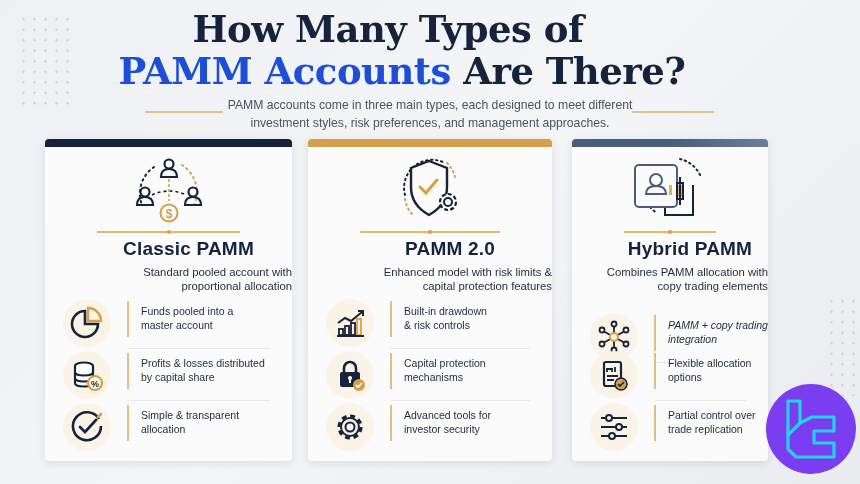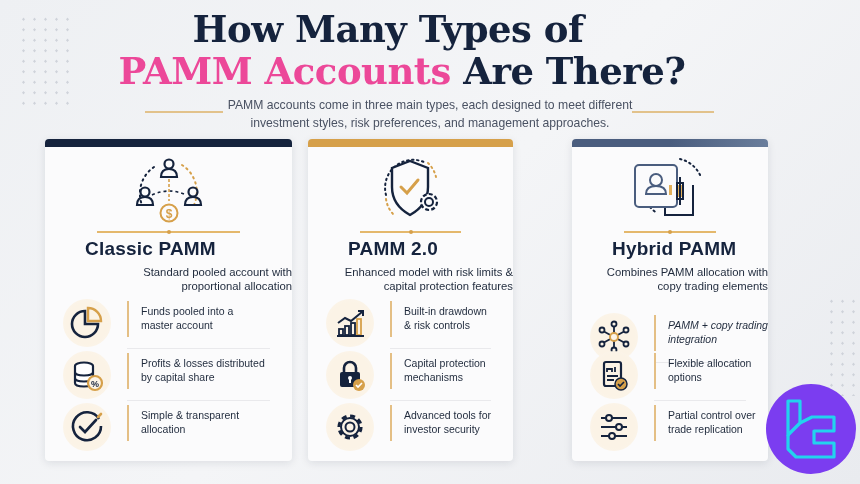--- a/index.html
+++ b/index.html
@@ -22,21 +22,21 @@
   .title {
     position: absolute; left: 0; top: 8px; width: 776px;
     text-align: center;
     font-family: "DejaVu Serif", serif;
     font-weight: bold;
     font-size: 37px;
     line-height: 42px;
     color: #15233d;
     letter-spacing: -0.5px;
   }
-  .title .gold { color: #ec4899; margin-left: 28px; }
+  .title .gold { color: #1d4ed8; margin-left: 28px; }
   .subtitle {
     position: absolute; left: 0; top: 96px; width: 860px;
     text-align: center;
     font-size: 12.2px; line-height: 18px;
     color: #4a5263;
   }
   .rule {
     position: absolute; top: 111px; height: 1.5px; background: #e2c28b;
   }
   .card {
@@ -52,21 +52,21 @@
     width: 90px; height: 68px;
   }
   .card-rule {
     position: absolute; top: 92px; left: 52px; right: 52px; height: 1.5px; background: #e4b86c;
   }
   .card-rule::after {
     content: ""; position: absolute; left: 50%; top: -1.5px; width: 4px; height: 4px; border-radius: 50%; background: #d6a04a; transform: translateX(-50%);
   }
   .card-title {
     position: absolute; top: 99px; left: 0; width: 100%;
-    font-weight: bold; font-size: 19px; color: #15233d;
+    text-align: center; font-weight: bold; font-size: 19px; color: #15233d;
     letter-spacing: 0.2px;
     padding-left: 40px;
   }
   .card-desc {
     position: absolute; top: 126px; left: 0; width: 100%;
     text-align: right; font-size: 11.3px; line-height: 14px; color: #1f2a3c;
   }
   .feat {
     position: absolute; left: 0; width: 100%; height: 52px;
   }
@@ -181,21 +181,21 @@
         </svg>
     </div>
     <div class="vbar"></div>
     <div class="txt">
         <div>Simple &amp; transparent</div>
         <div>allocation</div>
       </div>
   </div>
 </div>
 
-<div class="card" style="left:308px; width:205px;">
+<div class="card" style="left:308px; width:244px;">
   <div class="bar" style="background:#d6a04a;"></div>
   <div class="card-icon">
     <svg width="90" height="68" viewBox="0 0 90 68">
       <path d="M20 40 A28 28 0 0 1 60 8" fill="none" stroke="#15233d" stroke-width="2" stroke-dasharray="1.5 3.5" stroke-linecap="round"></path>
       <path d="M20 44 A28 28 0 0 0 28 60" fill="none" stroke="#d6a04a" stroke-width="2" stroke-dasharray="1.5 3.5" stroke-linecap="round"></path>
       <path d="M62 8 A28 28 0 0 1 70 22" fill="none" stroke="#d6a04a" stroke-width="2" stroke-dasharray="1.5 3.5" stroke-linecap="round"></path>
       <path d="M44 6 L62 13 V32 Q62 50 44 60 Q26 50 26 32 V13 Z" fill="#fbfbfc" stroke="#15233d" stroke-width="2.4"></path>
       <path d="M35 32 l6 6 l11 -13" fill="none" stroke="#d6a04a" stroke-width="3" stroke-linecap="round"></path>
       <g transform="translate(63,47)">
         <circle r="8" fill="#fbfbfc" stroke="#15233d" stroke-width="2.2" stroke-dasharray="4 2.2"></circle>

